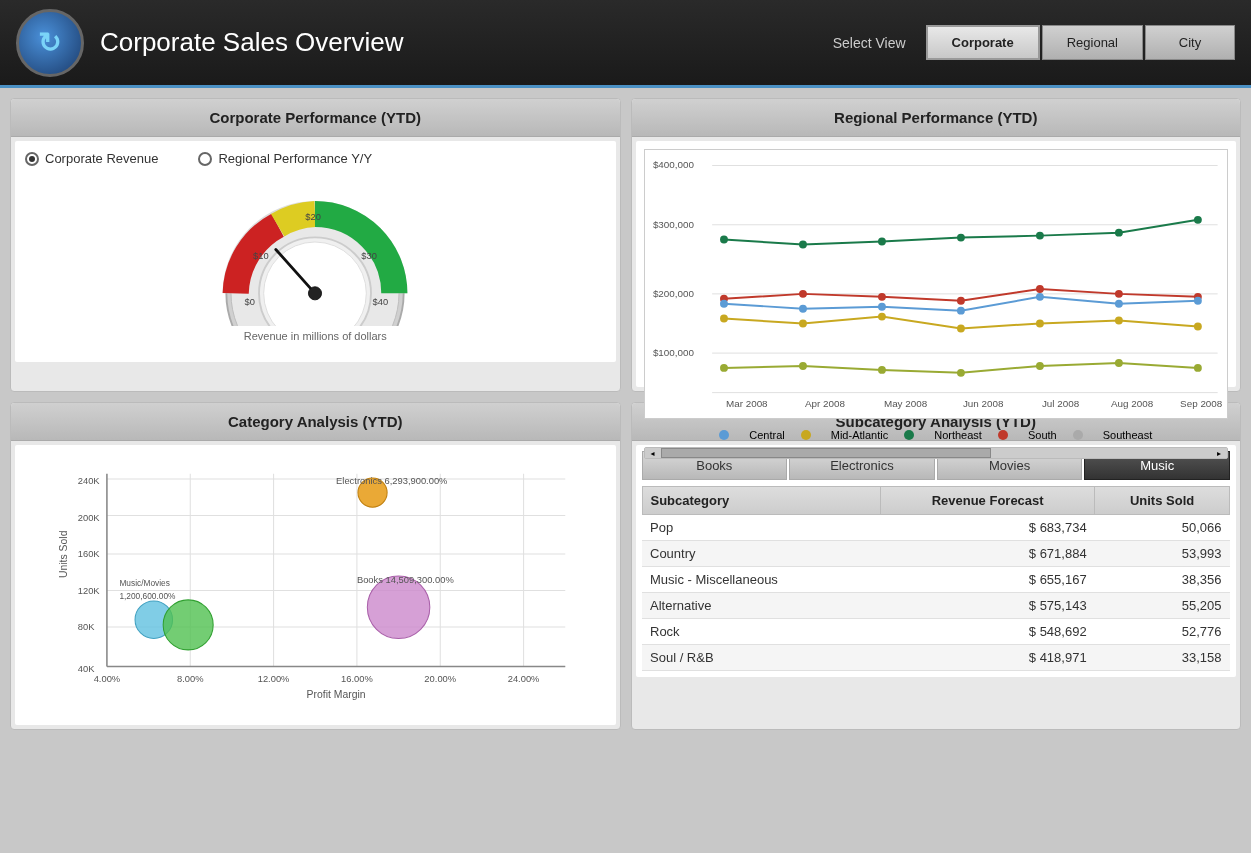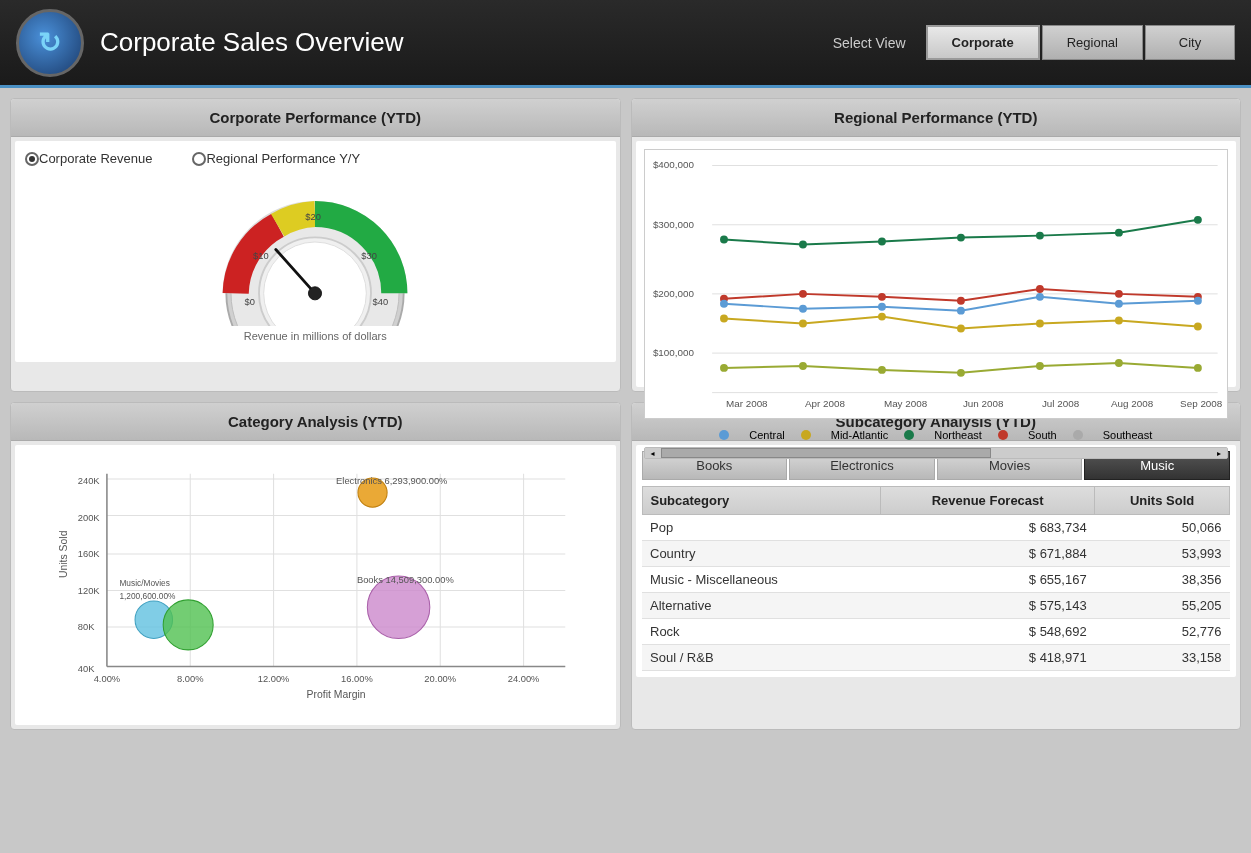--- a/index.html
+++ b/index.html
@@ -97,20 +97,21 @@
     }
     .radio-row {
       display: flex;
       gap: 40px;
       margin-bottom: 10px;
       align-items: center;
     }
     .radio-option {
       display: flex;
       align-items: center;
+      gap: 6px;
       font-size: 13px;
       color: #333;
     }
     .radio-circle {
       width: 14px; height: 14px;
       border-radius: 50%;
       border: 2px solid #666;
       background: white;
       display: flex; align-items: center; justify-content: center;
     }

